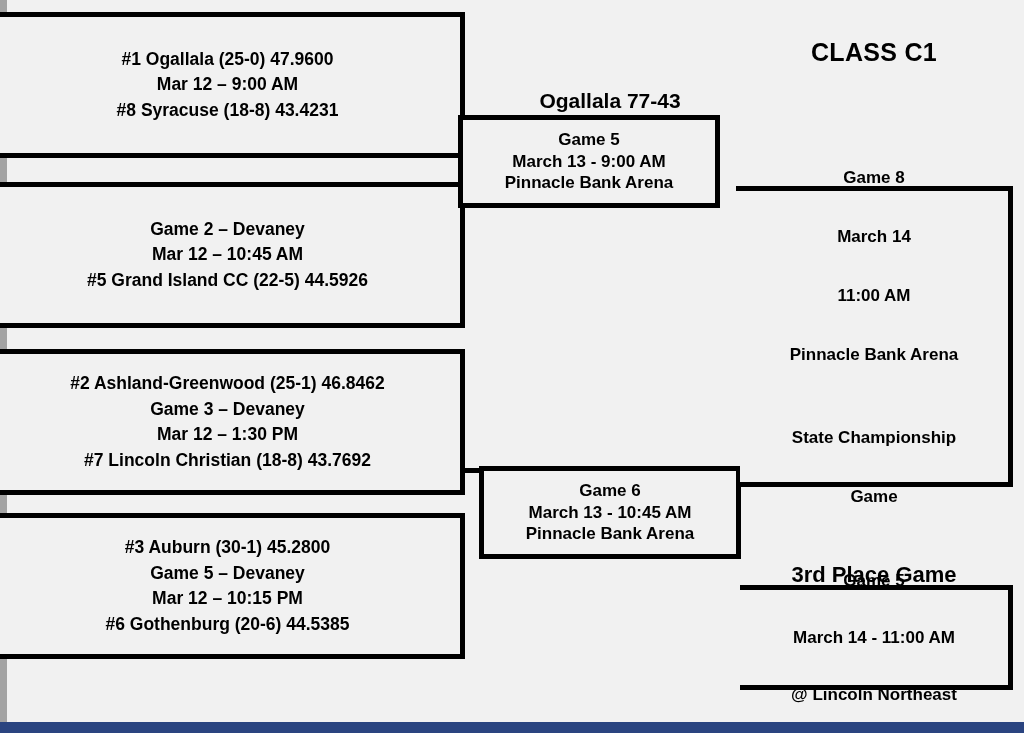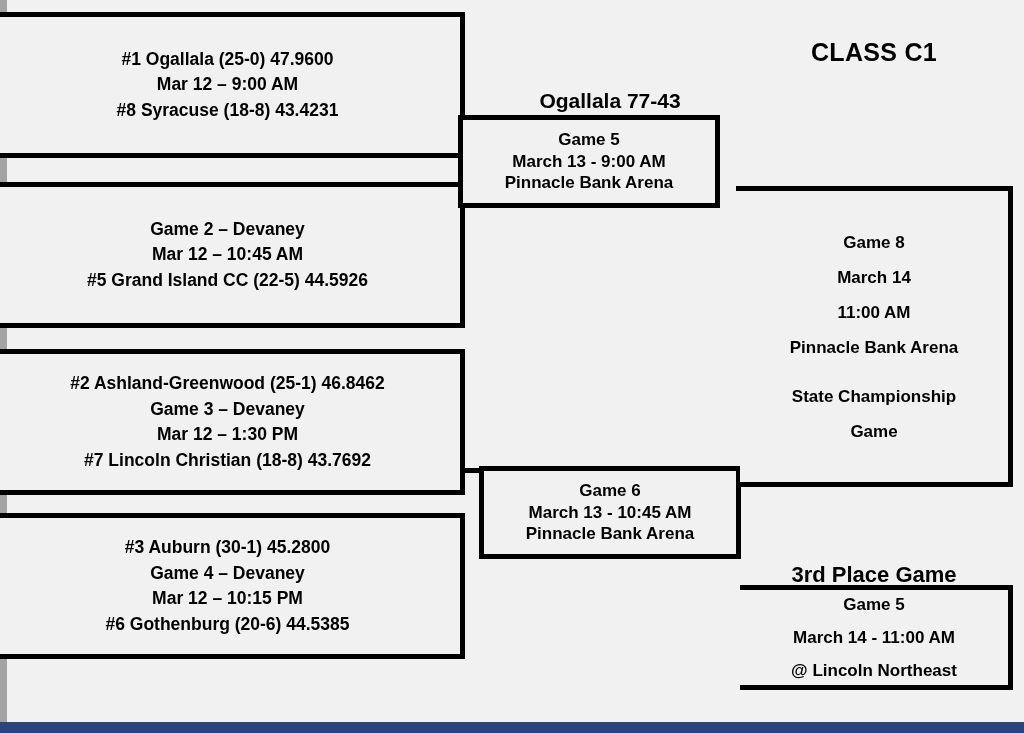--- a/index.html
+++ b/index.html
@@ -46,20 +46,21 @@
     text-align: center;
     color: #000000;
     font-weight: bold;
   }
   
   .box.open-left {
     border-left: none;
   }
   .box.open-right {
     border-right: none;
+    gap: 24px;
   }
 
   
   .r1 .row {
     font-size: 17.5px;
     line-height: 1.0;
     padding: 4px 0;
     white-space: nowrap;
   }
 
@@ -136,21 +137,21 @@
 
   <div class="box open-left r1" style="left: -5px; top: 349px; width: 470px; height: 146px; background-color: rgb(241, 241, 241);">
     <div class="row">#2 Ashland-Greenwood (25-1) 46.8462</div>
     <div class="row">Game 3 – Devaney</div>
     <div class="row">Mar 12 – 1:30 PM</div>
     <div class="row">#7 Lincoln Christian (18-8) 43.7692</div>
   </div>
 
   <div class="box open-left r1" style="left: -5px; top: 513px; width: 470px; height: 146px; background-color: rgb(241, 241, 241);">
     <div class="row">#3 Auburn (30-1) 45.2800</div>
-    <div class="row">Game 4 – Devaney</div>
+    <div class="row">Game 5 – Devaney</div>
     <div class="row">Mar 12 – 10:15 PM</div>
     <div class="row">#6 Gothenburg (20-6) 44.5385</div>
   </div>
 
   <div class="conn" style="left:460px; top:117px; width:24px; height:5px;"></div>
 
   <div class="conn" style="left:460px; top:468px; width:24px; height:5px;"></div>
 
   <div class="float-label" id="winner-r1-g1" style="left:479px; top:89px; width:262px;">Ogallala 77-43</div>
 

